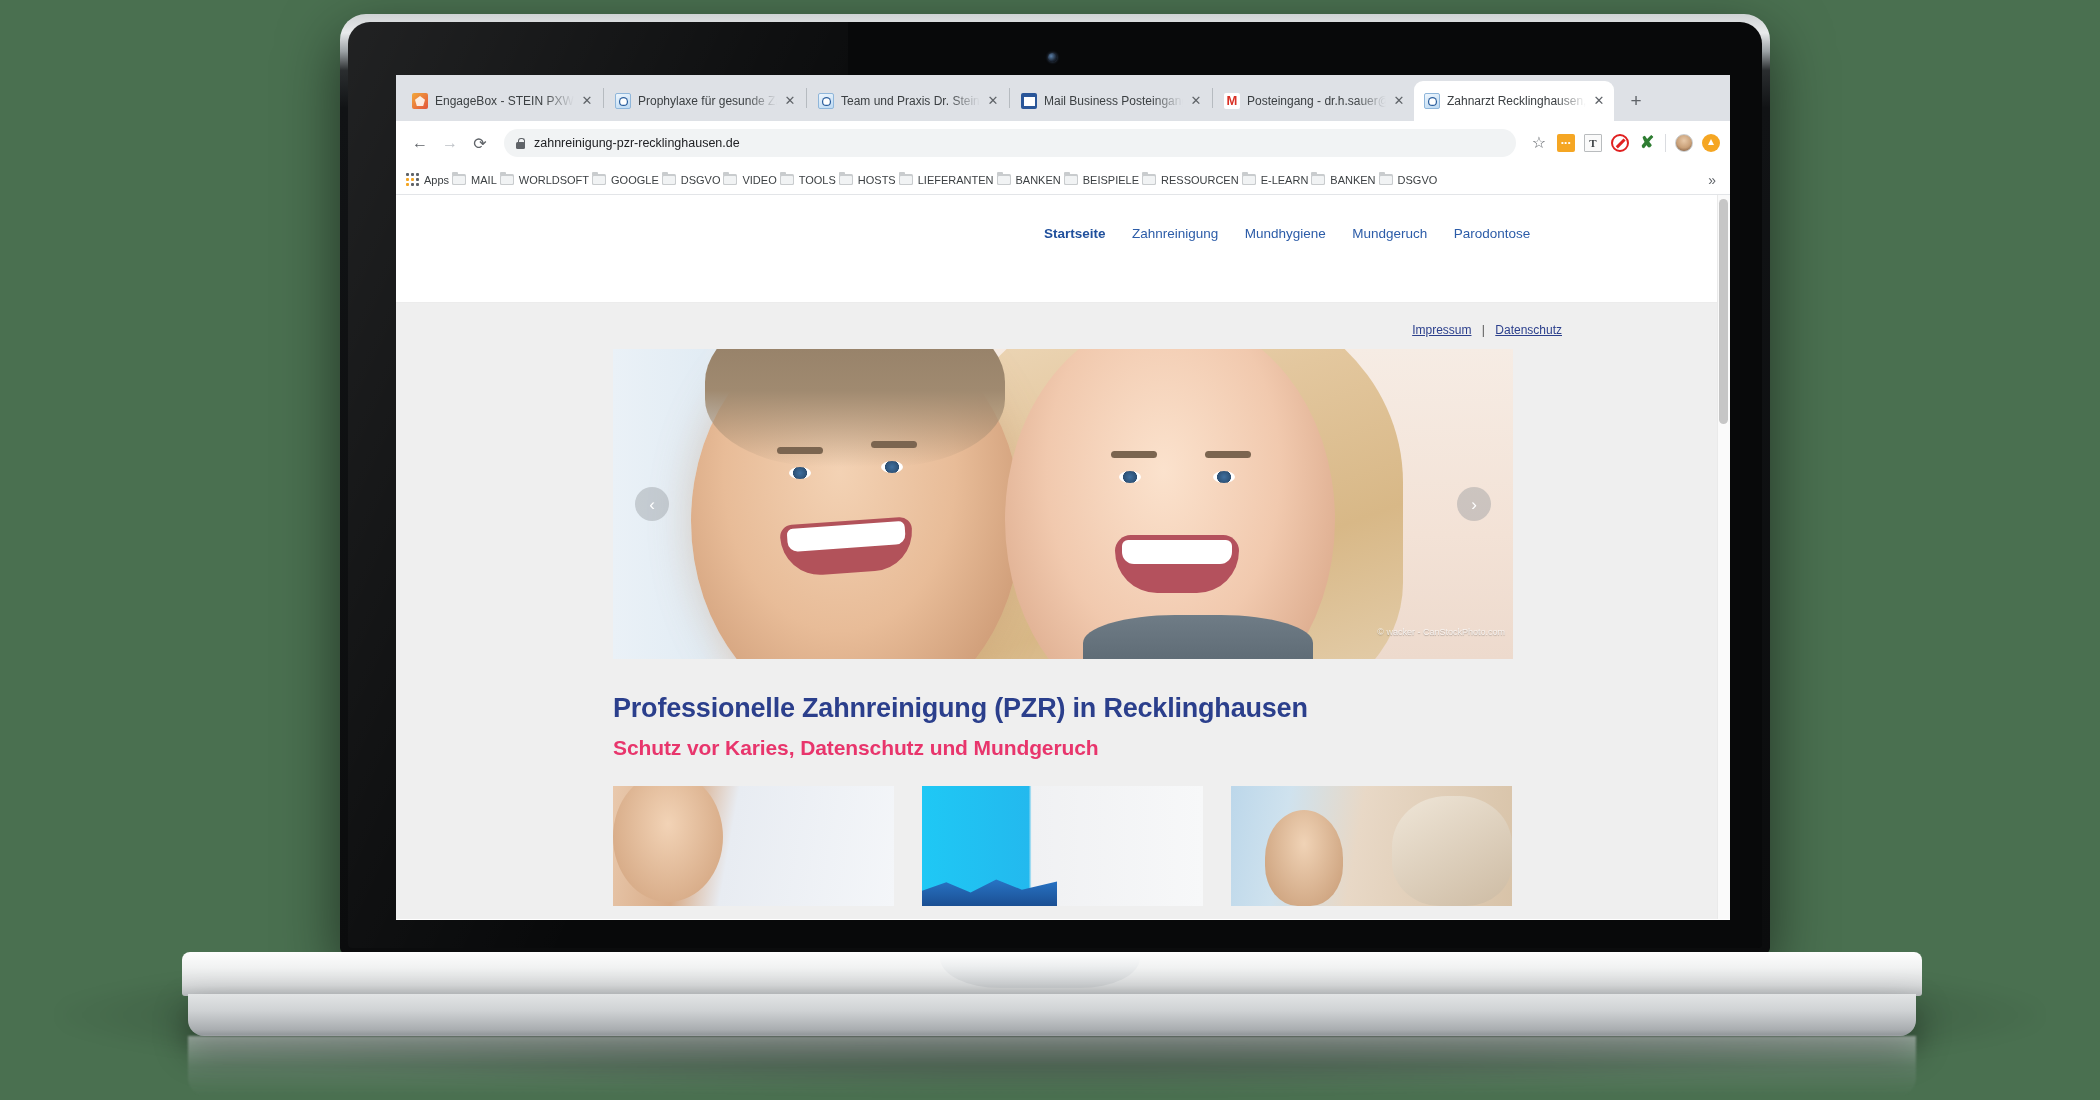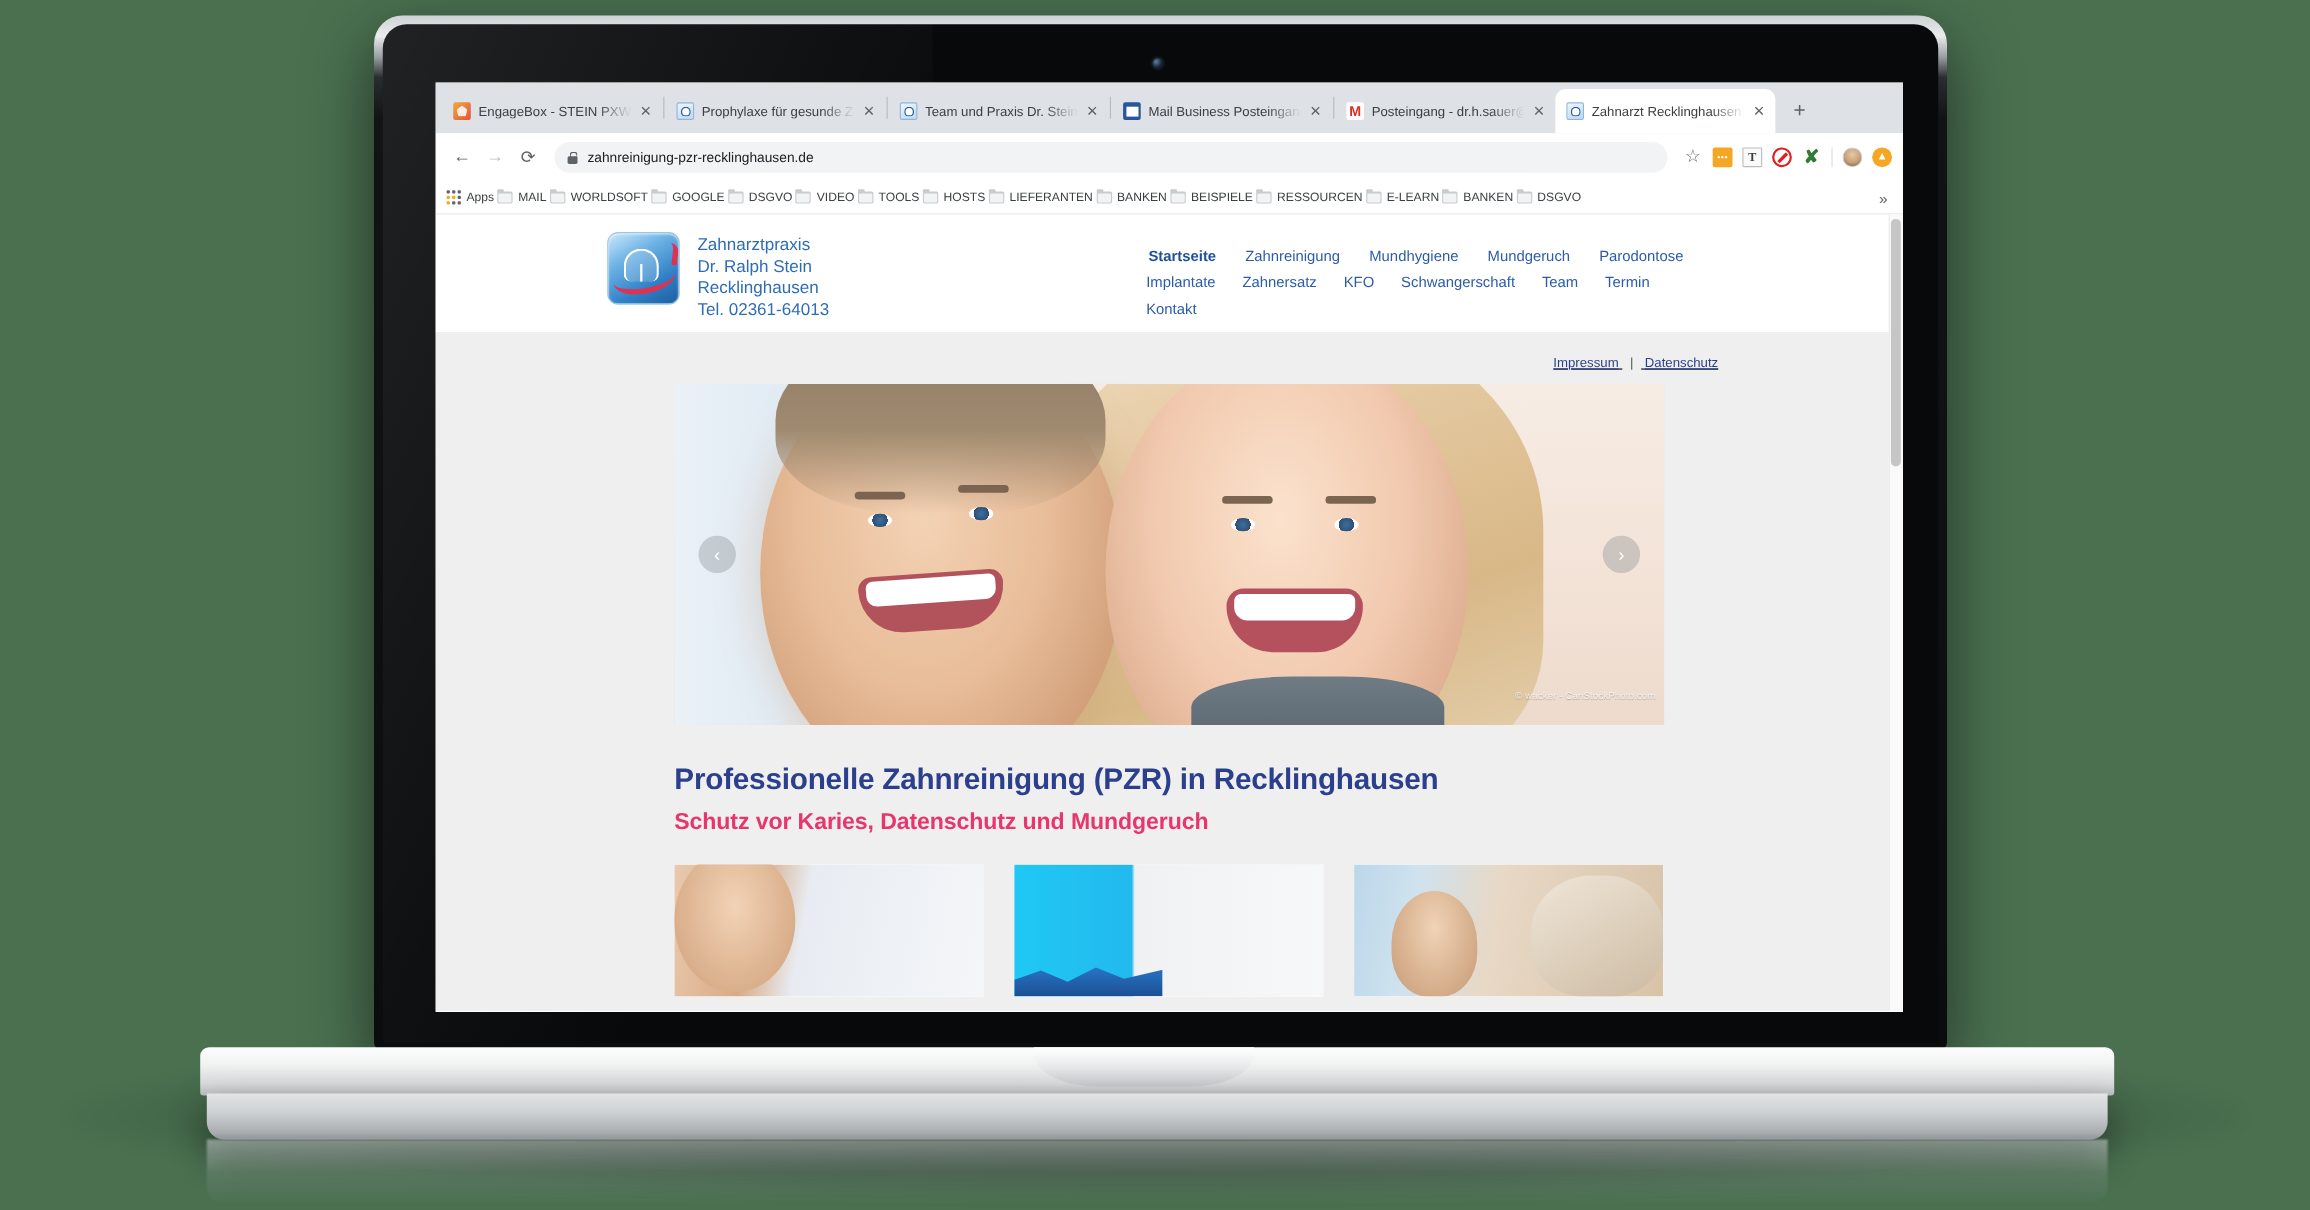--- a/index.html
+++ b/index.html
@@ -256,21 +256,21 @@
     position:absolute; right:168px; top:26px; width:540px;
     line-height:24px;
   }
   .mainnav a{
     color:#2c5ca8; font-size:13.5px; text-decoration:none; margin-left:22px; white-space:nowrap;
   }
   .mainnav a.active{ font-weight:bold; color:#1f4f9c; }
   .mainnav .row2 a{ margin-left:20px; }
 
   .legal-row{
-    text-align:right; padding:20px 168px 0 2px; font-size:12px;text-decoration:underline;
+    text-align:right; padding:20px 168px 0 2px; font-size:12px;
   }
   .legal-row a{ color:#2b3f8c; text-decoration:underline; }
   .legal-sep{ color:#555; margin:0 7px; }
 
   .content{ padding: 12px 0 0 0; }
   .container{ width: 900px; margin: 0 auto; position: relative; }
 
   
   .hero{
     position:relative; width:900px; height:310px; overflow:hidden;
@@ -508,49 +508,28 @@
       <div class="bm">
           <span class="folder"></span>
           <span>DSGVO</span>
         </div>
       <div class="bm-more">»</div>
     </div>
 
     <div class="viewport">
 
       <div class="site-header">
-        <div class="logo-block">
-          <div class="logo-mark">
-            <div class="logo-tooth"></div>
-            <div class="logo-swoosh"></div>
-          </div>
-          <div class="logo-text">
-            <div>Zahnarztpraxis</div>
-            <div>Dr. Ralph Stein</div>
-            <div>Recklinghausen</div>
-            <div>Tel. 02361-64013</div>
-          </div>
-        </div>
 
         <div class="mainnav">
           <div class="row1">
             <a class="active" href="#">Startseite</a>
             <a href="#">Zahnreinigung</a>
             <a href="#">Mundhygiene</a>
             <a href="#">Mundgeruch</a>
             <a href="#">Parodontose</a>
-          </div>
-          <div class="row2">
-            <a href="#">Implantate</a>
-            <a href="#">Zahnersatz</a>
-            <a href="#">KFO</a>
-            <a href="#">Schwangerschaft</a>
-            <a href="#">Team</a>
-            <a href="#">Termin</a>
-            <a href="#">Kontakt</a>
           </div>
         </div>
       </div>
 
       <div class="legal-row">
         <a href="#">Impressum</a>
         <span class="legal-sep">|</span>
         <a href="#">Datenschutz</a>
       </div>
 

